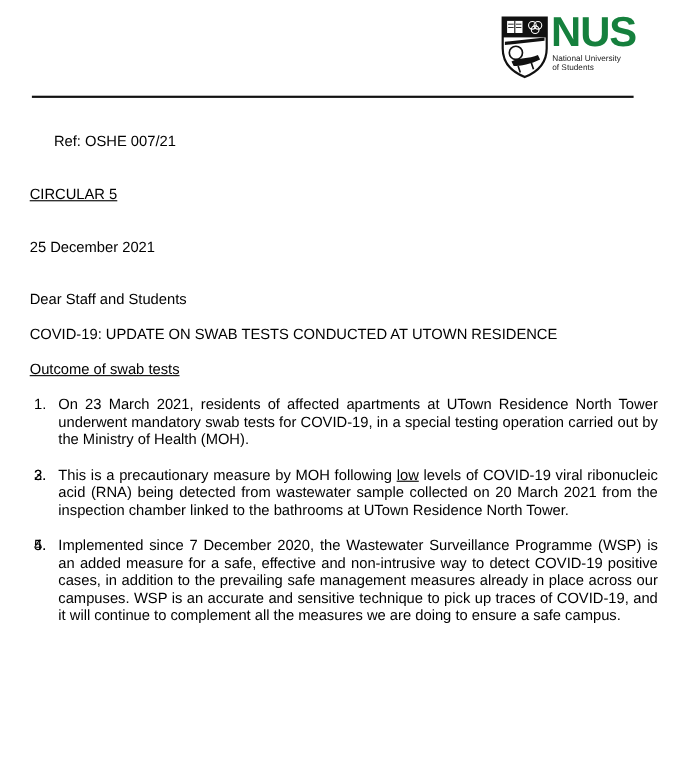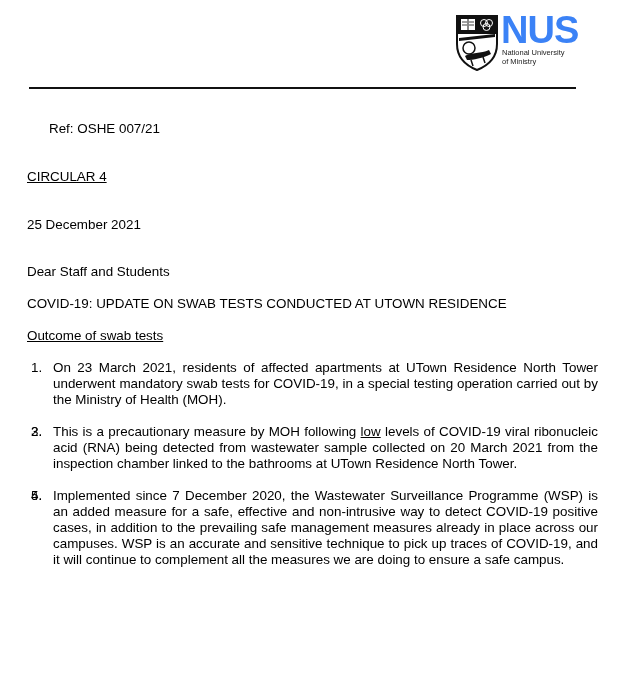--- a/index.html
+++ b/index.html
@@ -8,21 +8,21 @@
       font-family: "Liberation Sans", sans-serif; color: #000000;
       font-size: 13.4px;
     }
     .logo {
       position: absolute; left: 455px; top: 14px; width: 150px; height: 60px;
     }
     .logo svg { position: absolute; left: 0; top: 0; }
     .logo-word {
       position: absolute; left: 46px; top: -4px;
       font-family: "Liberation Sans", sans-serif; font-weight: bold;
-      font-size: 38px; letter-spacing: -1px; line-height: 40px; color: #3b82f6;
+      font-size: 38px; letter-spacing: -1px; line-height: 40px; color: #15803d;
     }
     .logo-sub {
       position: absolute; left: 47px; top: 34px;
       font-size: 7.5px; line-height: 9px; color: #222;
     }
     .rule {
       position: absolute; left: 29px; top: 87px; width: 547px; height: 2px;
       background: #111;
     }
     .p {
@@ -57,28 +57,28 @@
     <circle cx="34" cy="9" r="3.5" fill="none" stroke="#fff" stroke-width="1"></circle>
     <circle cx="31.5" cy="13" r="3.5" fill="none" stroke="#fff" stroke-width="1"></circle>
     <path d="M4 24 L40 20 L40 23 L4 27 Z" fill="#111"></path>
     <circle cx="14" cy="34" r="6" fill="none" stroke="#111" stroke-width="1.5"></circle>
     <path d="M10 42 C16 38 26 40 34 36 L36 40 C28 44 18 46 12 46 Z" fill="#111"></path>
     <path d="M16 46 L18 52 M28 43 L30 49" stroke="#111" stroke-width="1.5"></path>
   </svg>
   <div class="logo-word">NUS</div>
   <div class="logo-sub">
     <div>National University</div>
-    <div>of Ministry</div>
+    <div>of Students</div>
   </div>
 </div>
 
 <div class="rule"></div>
 
 <p class="p" style="top:121px;margin-left:22px;">Ref: OSHE 007/21</p>
-<p class="p u" style="top:169px;">CIRCULAR 4</p>
+<p class="p u" style="top:169px;">CIRCULAR 5</p>
 <p class="p" style="top:217px;">25 December 2021</p>
 <p class="p" style="top:264px;">Dear Staff and Students</p>
 <p class="p b" style="top:296px;">COVID-19: UPDATE ON SWAB TESTS CONDUCTED AT UTOWN RESIDENCE</p>
 <p class="p b u" style="top:328px;">Outcome of swab tests</p>
 
 <ol class="items">
   <li>
     <span class="num">1.</span>
     <span>On 23 March 2021, residents of affected apartments at UTown Residence North Tower underwent mandatory swab tests for COVID-19, in a special testing operation carried out by the Ministry of Health (MOH).</span>
   </li>

